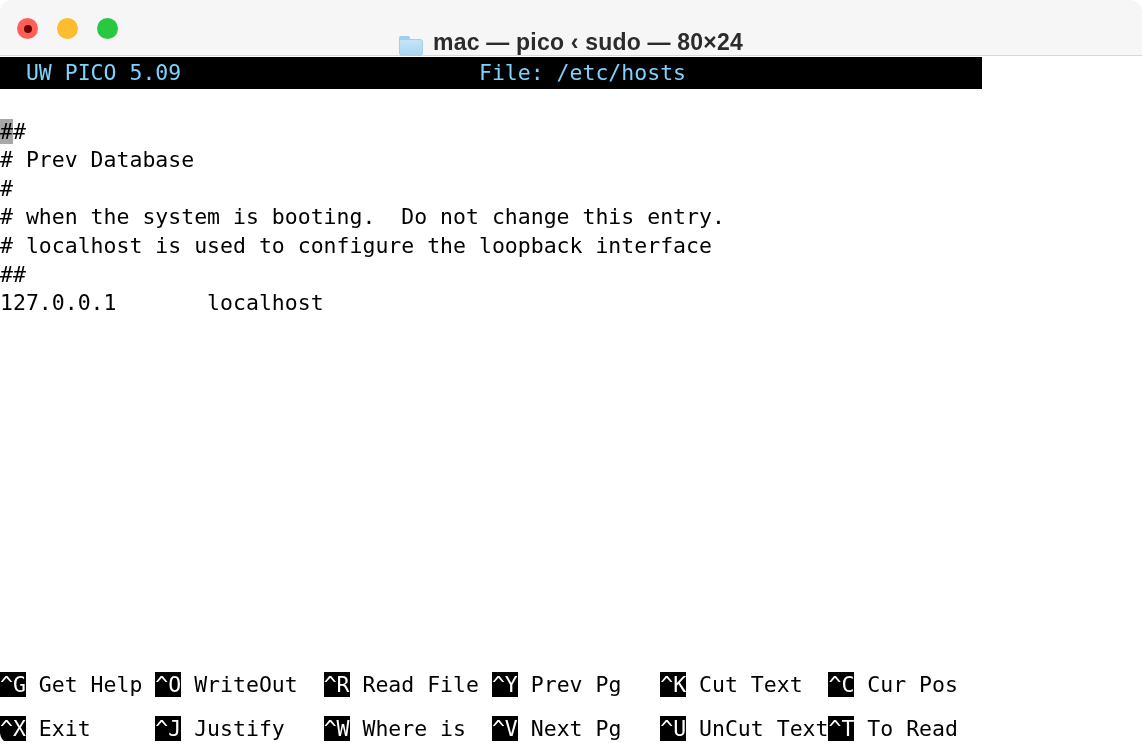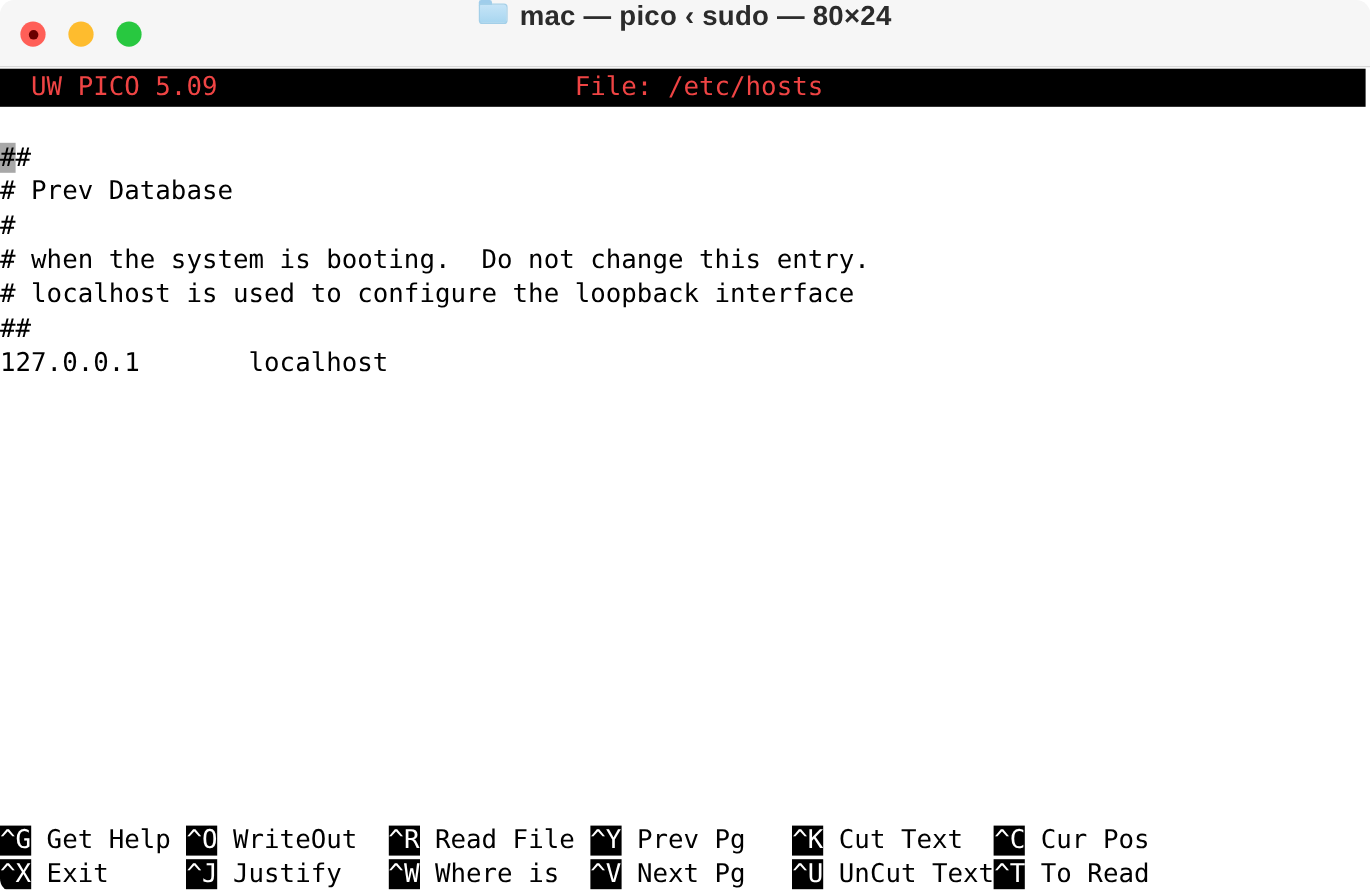--- a/index.html
+++ b/index.html
@@ -63,21 +63,21 @@
     left: 50%; top: 50%;
     transform: translate(-50%, -50%);
   }
 
   .title-center {
     position: absolute;
     top: 0; left: 0;
     width: 1142px;
     height: 56px;
     display: flex;
-    align-items: flex-start;
+    align-items: flex-end;
     justify-content: center;
     gap: 10px;
     pointer-events: none;
   }
   .folder-icon {
     width: 24px;
     height: 20px;
     position: relative;
     display: inline-block;
     flex: none;
@@ -125,22 +125,22 @@
   .row {
     height: 28.6px;
     white-space: pre;
     display: block;
     letter-spacing: 0px;
   }
 
   
   .bar-inverse {
     background: #000000;
-    color: #ef4444;
-    width: 1138px;
+    color: #7dd3fc;
+    width: 982px;
     height: 32px;
     line-height: 32px;
     white-space: pre;
     display: block;
     overflow: hidden;
   }
 
   .cursor-cell {
     background: #a8a8a8;
     color: #000000;
@@ -154,20 +154,21 @@
     width: 1142px;
     background: #ffffff;
   }
   .help-row {
     height: 28.6px;
     line-height: 28.6px;
     white-space: pre;
     display: block;
     font-size: 21.5px;
     color: #000000;
+    margin-top: 16px;
   }
   .key {
     background: #000000;
     color: #ffffff;
     display: inline;
   }
 </style>
 </head>
 <body>
 

